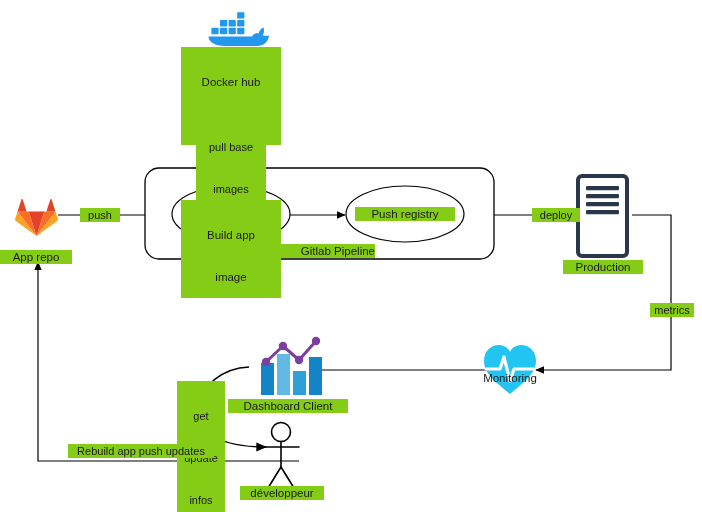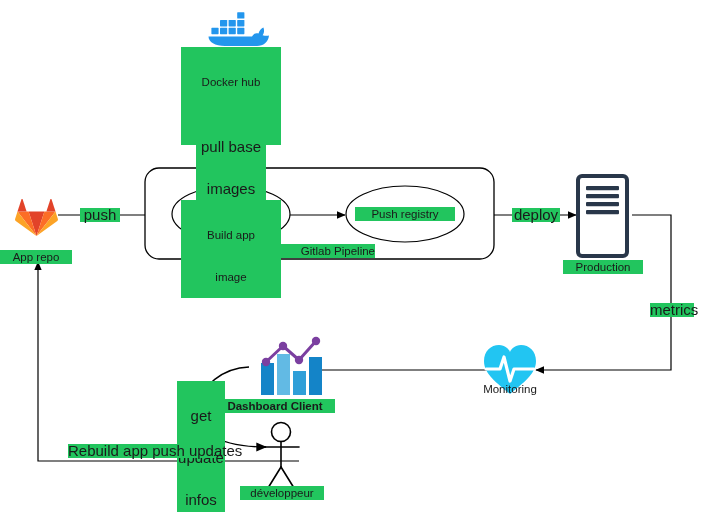--- a/index.html
+++ b/index.html
@@ -22,28 +22,28 @@
     height: 512px;
   }
   .lbl {
     position: absolute;
     font-family: "Liberation Sans", sans-serif;
     font-size: 11.5px;
     color: #1a1a1a;
     text-align: center;
     line-height: 14px;
     white-space: pre;
-    background: #22c55e;
+    background: #84cc16;
     user-select: none;
   }
   .lbl.node {
     font-size: 11.5px;
   }
   .lbl.edge {
-    font-size: 15px;
+    font-size: 11px;
   }
   .nowrap { white-space: nowrap; }
 </style>
 </head>
 <body>
 
 <svg id="canvas" viewBox="0 0 702 512" xmlns="http://www.w3.org/2000/svg">
 
   <defs>
     <marker id="arr" viewBox="0 0 10 10" refX="9.2" refY="5" markerWidth="7.5" markerHeight="7.5" orient="auto-start-reverse">
@@ -181,29 +181,29 @@
 
 <div class="lbl node" style="left:181px; top:200px; width:100px;">
   <div>Build app</div>
   <div>image</div>
 </div>
 
 <div class="lbl node" style="left:355px; top:207px; width:100px;">Push registry</div>
 
 <div class="lbl node" style="left:265px; top:244px; width:110px;text-align:right;">Gitlab Pipeline</div>
 
-<div class="lbl edge" style="left:512px; top:208px; width:48px;">deploy</div>
+<div class="lbl edge" style="left:532px; top:208px; width:48px;">deploy</div>
 
 <div class="lbl node" style="left:563px; top:260px; width:80px;">Production</div>
 
 <div class="lbl edge" style="left:650px; top:303px; width:44px;">metrics</div>
 
-<div class="lbl node" style="left:470px; top:371px; width:80px; background:transparent;margin-top:11px;">Monitoring</div>
-
-<div class="lbl node nowrap" style="left:215px; top:399px; width:120px;font-weight:bold;">Dashboard Client</div>
+<div class="lbl node" style="left:470px; top:371px; width:80px; background:transparent;">Monitoring</div>
+
+<div class="lbl node nowrap" style="left:228px; top:399px; width:120px;">Dashboard Client</div>
 
 <div class="lbl edge" style="left:177px; top:381px; width:48px;">
   <div>get</div>
   <div>update</div>
   <div>infos</div>
 </div>
 
 <div class="lbl edge nowrap" style="left:68px; top:444px; width:146px;">Rebuild app push updates</div>
 
 <div class="lbl node nowrap" style="left:240px; top:486px; width:84px;">développeur</div>

